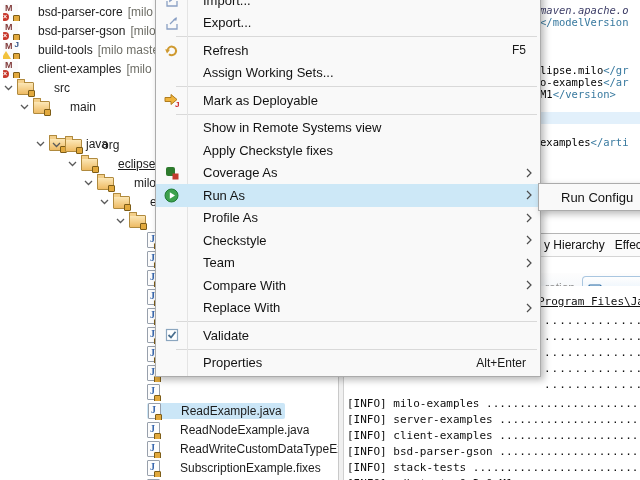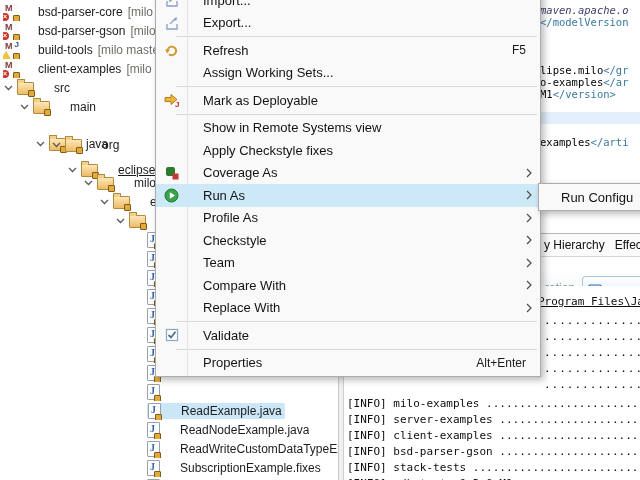--- a/index.html
+++ b/index.html
@@ -208,21 +208,21 @@
         <span class="chev">
           <svg width="9" height="6" viewBox="0 0 9 6">
             <polyline points="1,1 4.5,4.5 8,1" fill="none" stroke="#5a5a5a" stroke-width="1.3"></polyline>
           </svg>
         </span>
         <span class="ic-folder">
           <span class="goldb"></span>
         </span>
         <span class="lab">org</span>
       </div>
-      <div class="trow" style="top: 160px; left: 68px; text-decoration: underline;">
+      <div class="trow" style="top: 154px; left: 68px; text-decoration: underline;">
         <span class="chev">
           <svg width="9" height="6" viewBox="0 0 9 6">
             <polyline points="1,1 4.5,4.5 8,1" fill="none" stroke="#5a5a5a" stroke-width="1.3"></polyline>
           </svg>
         </span>
         <span class="ic-folder">
           <span class="goldb"></span>
         </span>
         <span class="lab">eclipse</span>
       </div>

